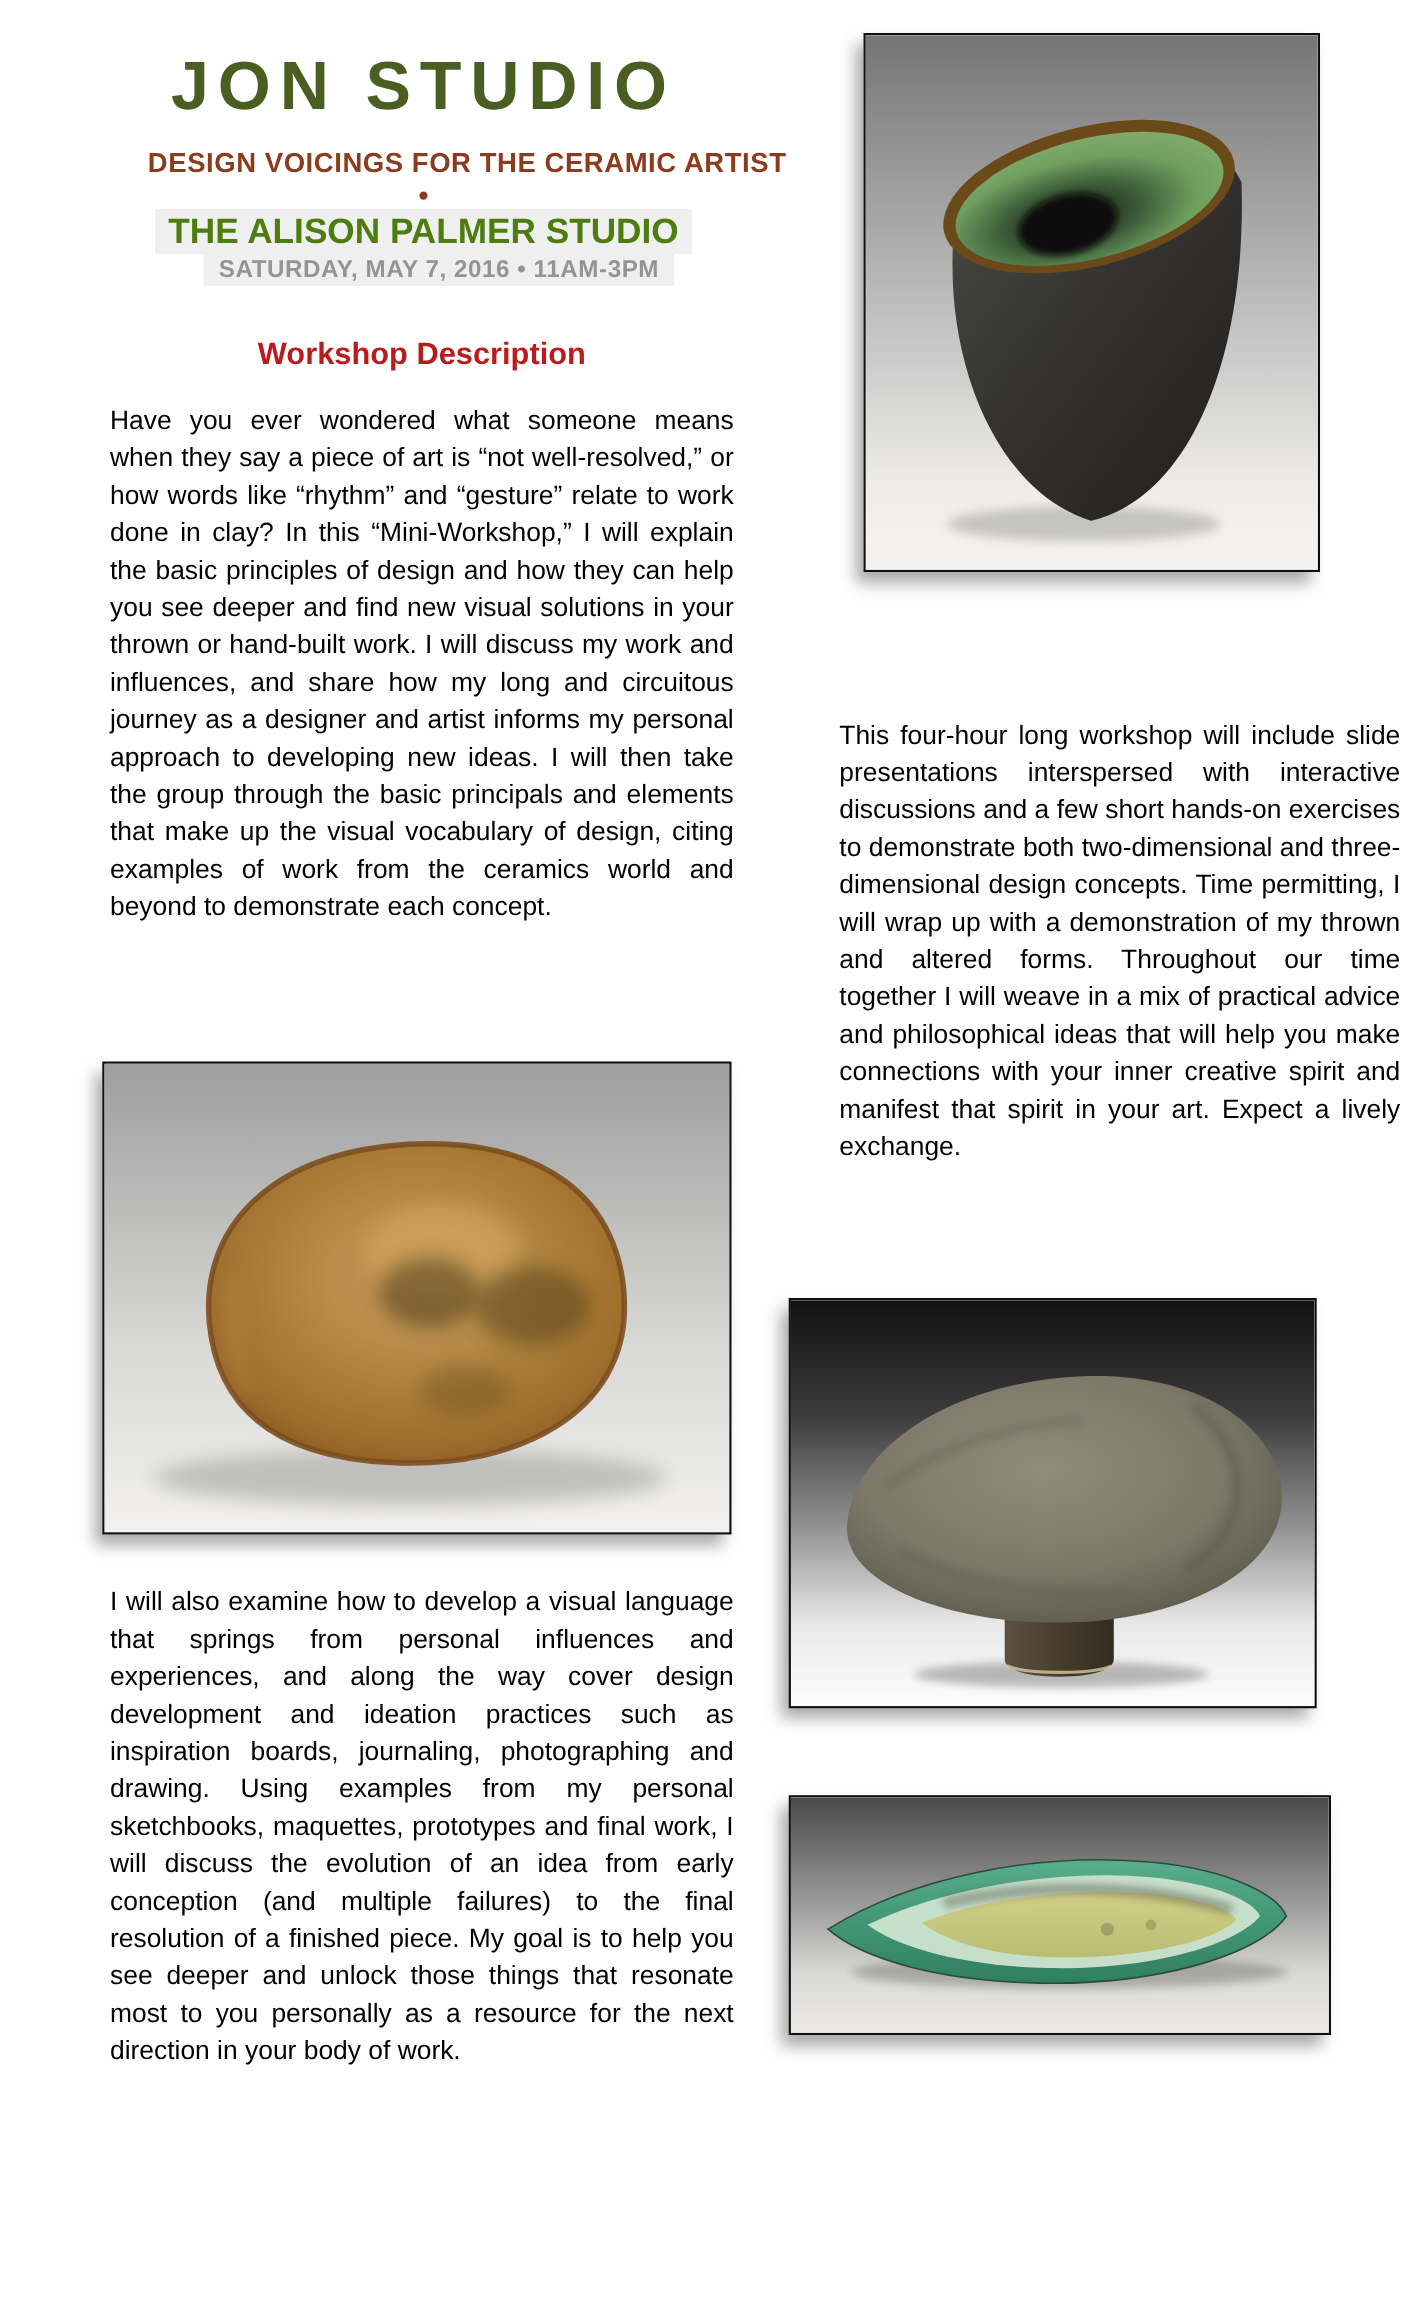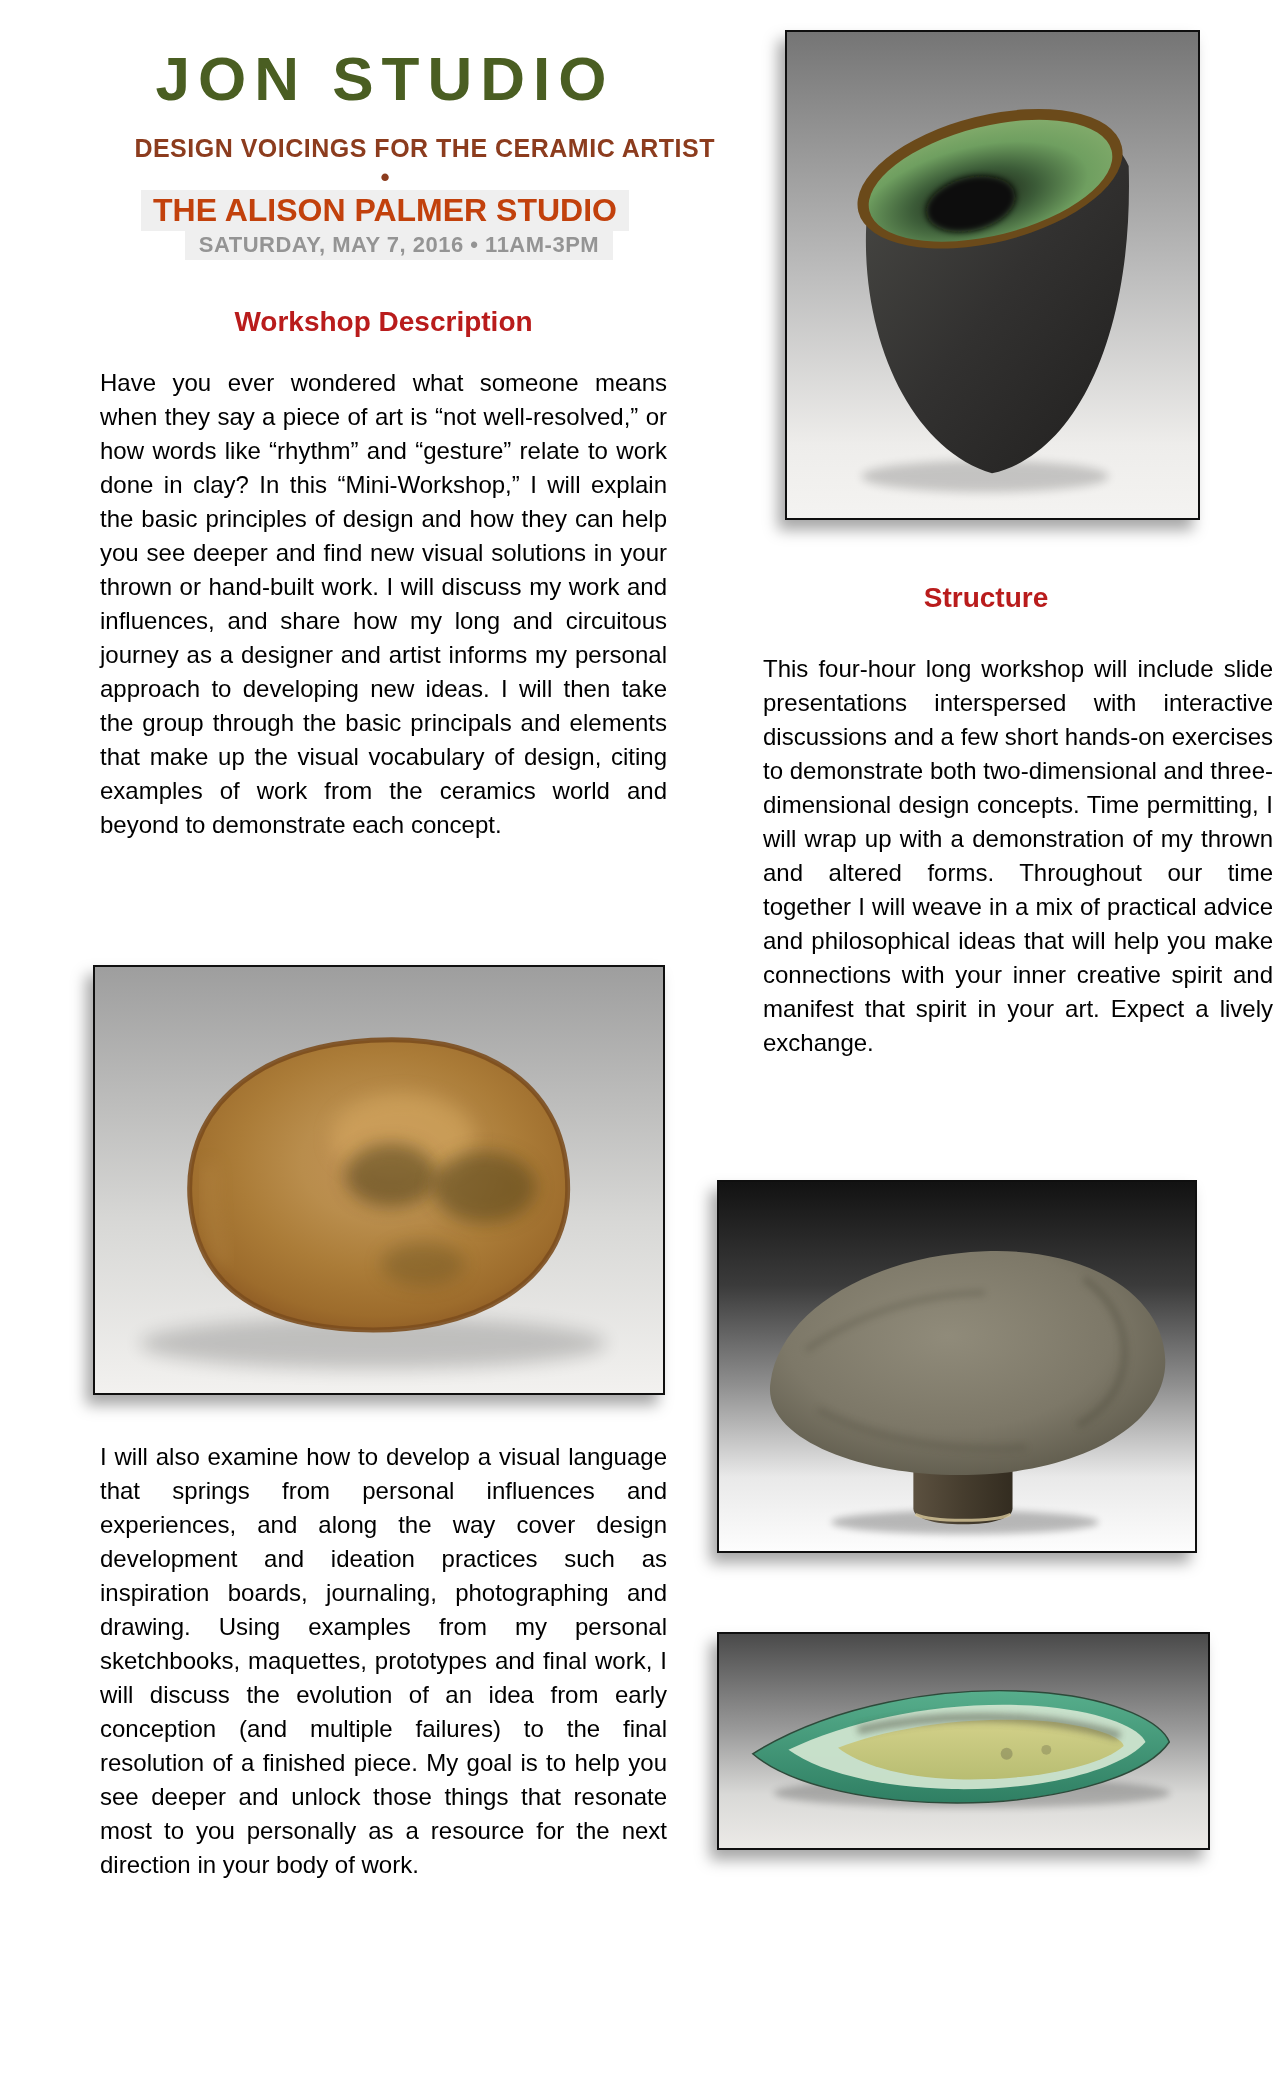--- a/index.html
+++ b/index.html
@@ -24,21 +24,21 @@
     font-size:25px;font-weight:bold;letter-spacing:.5px;
     text-align:right;color:#8c3c1e;
   }
   .bullet-sep{
     left:40px;width:690px;top:164px;
     font-size:26px;font-weight:bold;text-align:center;color:#8c3c1e;line-height:1;
   }
   .venue-line{left:40px;width:690px;top:190px;text-align:center;}
   .venue-line .hl{
     display:inline-block;background:#efefef;padding:2px 12px;
-    font-size:32px;font-weight:bold;color:#c2410c;
+    font-size:32px;font-weight:bold;color:#4d7c0f;
   }
   .date-line{left:40px;width:690px;top:230px;text-align:center;}
   .date-line .hl{
     display:inline-block;background:#efefef;padding:2px 14px;
     font-size:22px;font-weight:bold;color:#949494;letter-spacing:.5px;margin-left:28px;
   }
   .section-heading{
     font-size:28px;font-weight:bold;text-align:center;color:#b91c1c;
   }
   .ws-heading{left:100px;width:567px;top:306px;}
@@ -112,21 +112,20 @@
       <ellipse cx="200" cy="448" rx="125" ry="16" fill="#000" opacity="0.18" filter="url(#vsoft)"></ellipse>
       <path d="M 80,195 C 75,310 125,420 207,445 C 295,425 350,300 345,135 C 333,107 302,93 276,96 C 212,140 132,165 80,195 Z" fill="url(#vbody)"></path>
       <g transform="rotate(-14 205 148)">
         <ellipse cx="205" cy="148" rx="137" ry="64" fill="#6b4a1a"></ellipse>
         <ellipse cx="205" cy="150" rx="126" ry="55" fill="url(#vgreen)"></ellipse>
         <ellipse cx="180" cy="168" rx="46" ry="27" fill="#0b0b07" filter="url(#vsoft2)"></ellipse>
       </g>
     </svg>
   </div>
 
-  <div class="abs section-heading st-heading">Structure</div>
   <div class="abs body-para st-para">This four-hour long workshop will include slide presentations interspersed with interactive discussions and a few short hands-on exercises to demonstrate both two-dimensional and three-dimensional design concepts. Time permitting, I will wrap up with a demonstration of my thrown and altered forms. Throughout our time together I will weave in a mix of practical advice and philosophical ideas that will help you make connections with your inner creative spirit and manifest that spirit in your art. Expect a lively exchange.</div>
 
   <div class="abs photo-frame plate-photo">
     <svg viewBox="0 0 572 430" preserveAspectRatio="none">
       <defs>
         <linearGradient id="pbg" x1="0" y1="0" x2="0" y2="1">
           <stop offset="0" stop-color="#9e9e9e"></stop>
           <stop offset="0.6" stop-color="#d8d8d6"></stop>
           <stop offset="1" stop-color="#f2f1ef"></stop>
         </linearGradient>

